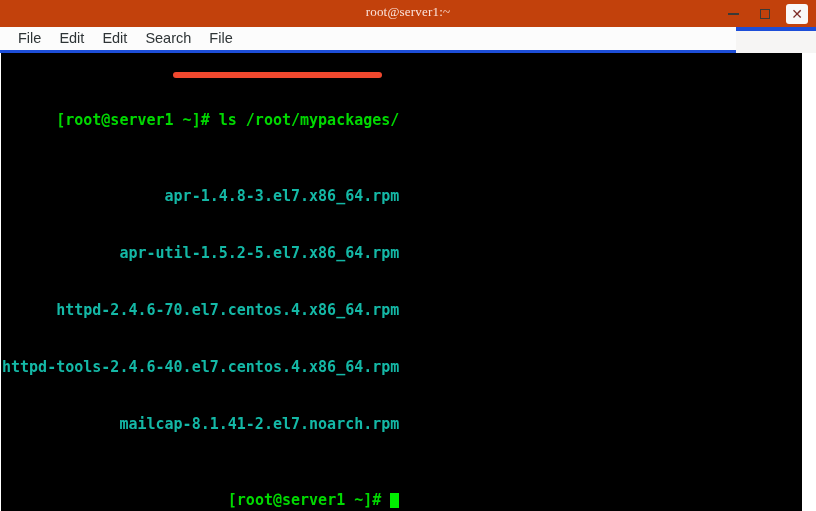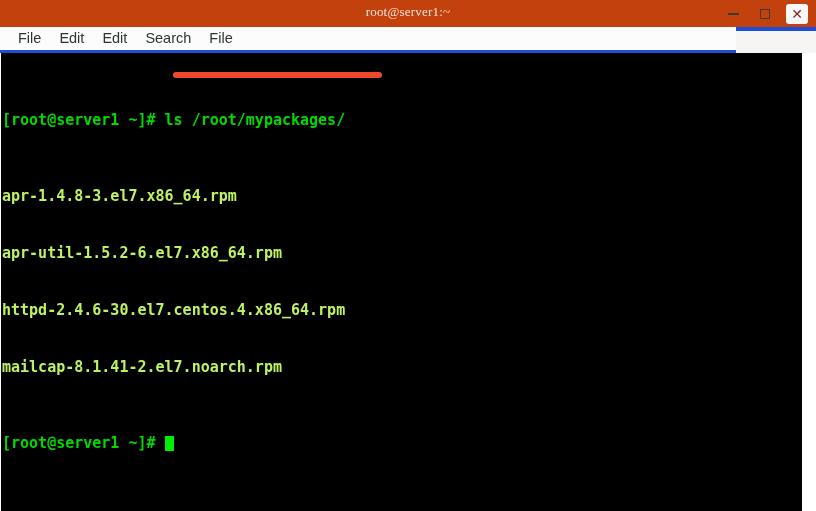--- a/index.html
+++ b/index.html
@@ -104,20 +104,21 @@
     cursor: default;
   }
 
   
   #terminal-wrap {
     position: absolute;
     left: 0; top: 53px;
     width: 816px;
     height: 458px;
     background: #ffffff;
+    text-align: right;
   }
   #terminal {
     position: absolute;
     left: 1px; top: 0;
     width: 801px;
     height: 458px;
     background: #000000;
     overflow: hidden;
   }
   #screen {
@@ -126,21 +127,21 @@
     top: 1px;
     font-family: "DejaVu Sans Mono", "Liberation Mono", monospace;
     font-size: 15px;
     line-height: 19px;
     white-space: pre;
     font-weight: bold;
     letter-spacing: 0px;
   }
   .tline { height: 19px; }
   .c-green  { color: #00d900; }
-  .c-red    { color: #bef264; }
+  .c-red    { color: #14b8a6; }
   .cursor {
     display: inline-block;
     width: 9px;
     height: 15px;
     background: #00ef00;
     vertical-align: -3px;
   }
 
   
   #annotation {
@@ -190,22 +191,23 @@
   </div>
 
   <div id="terminal-wrap">
 
     <div id="terminal">
       <div id="screen">
 
         <div class="tline"><span class="c-green">[root@server1 ~]#</span><span class="c-green"> ls /root/mypackages/</span></div>
 
         <div class="tline c-red">apr-1.4.8-3.el7.x86_64.rpm</div>
-        <div class="tline c-red">apr-util-1.5.2-6.el7.x86_64.rpm</div>
-        <div class="tline c-red">httpd-2.4.6-30.el7.centos.4.x86_64.rpm</div>
+        <div class="tline c-red">apr-util-1.5.2-5.el7.x86_64.rpm</div>
+        <div class="tline c-red">httpd-2.4.6-70.el7.centos.4.x86_64.rpm</div>
+        <div class="tline c-red">httpd-tools-2.4.6-40.el7.centos.4.x86_64.rpm</div>
         <div class="tline c-red">mailcap-8.1.41-2.el7.noarch.rpm</div>
 
         <div class="tline"><span class="c-green">[root@server1 ~]# </span><span class="cursor"></span></div>
 
       </div>
 
       <div id="annotation"></div>
     </div>
 
     <div id="scrollbar-track">

